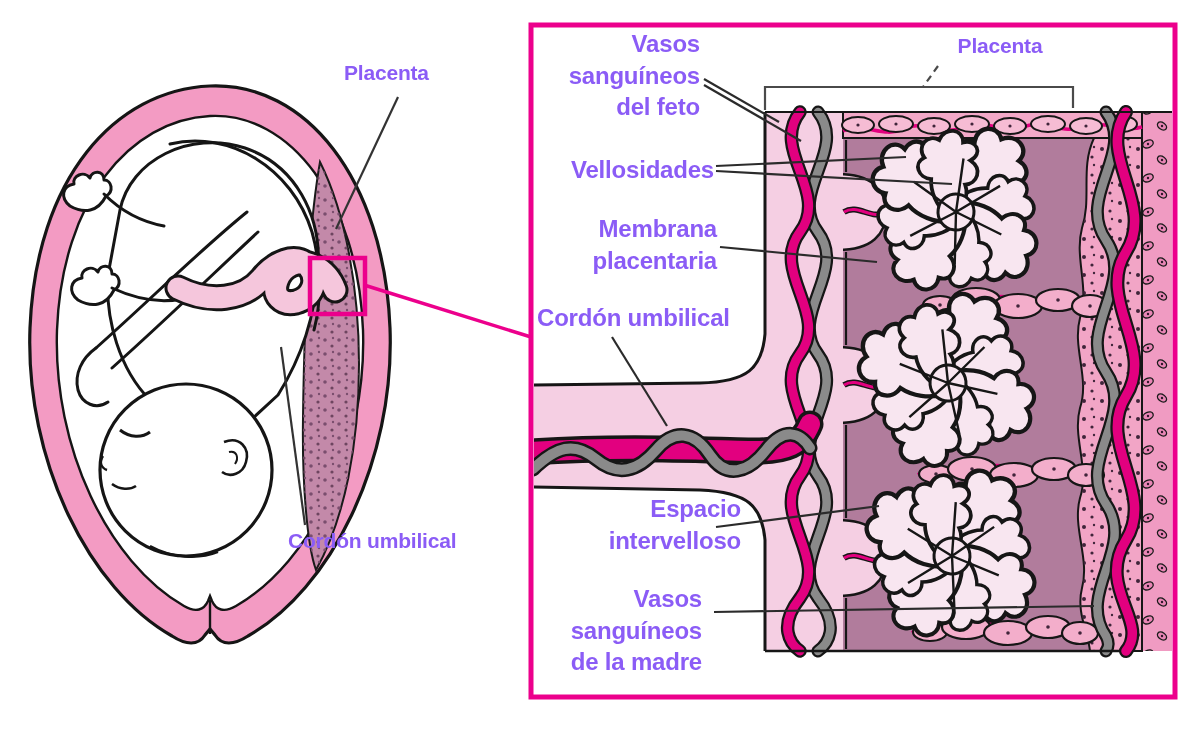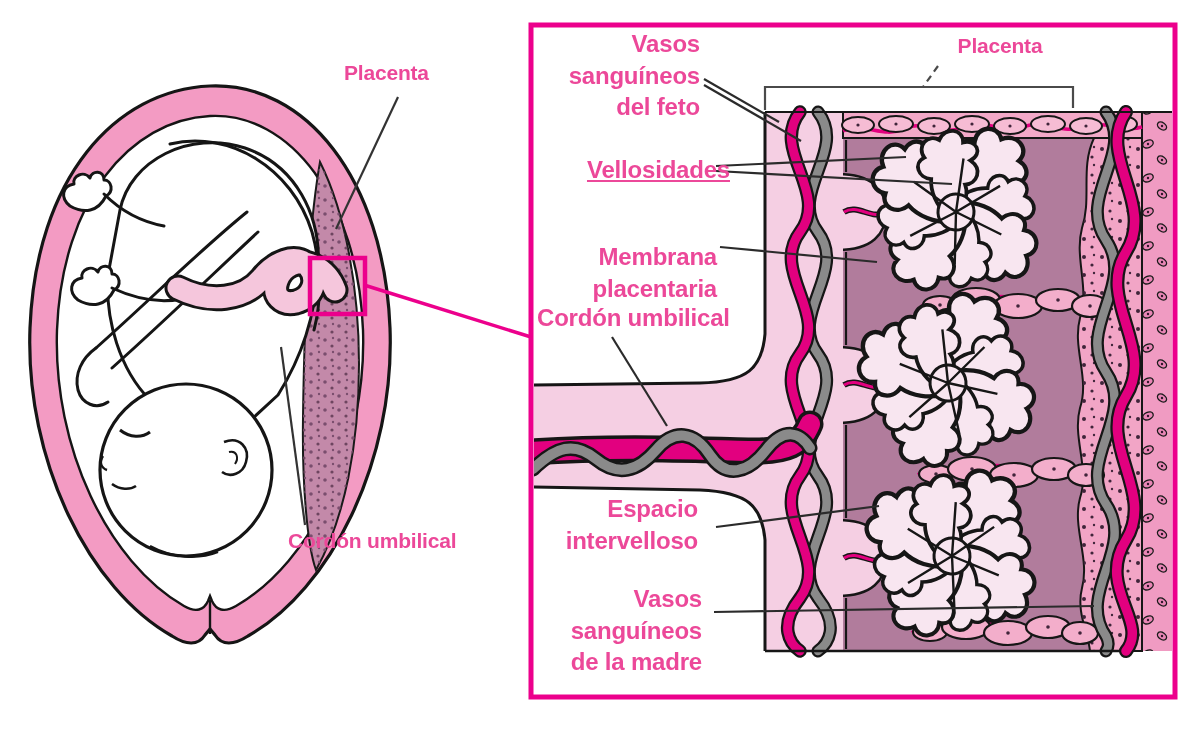--- a/index.html
+++ b/index.html
@@ -3,21 +3,21 @@
 <meta charset="utf-8">
 <style>
   html,body{margin:0;padding:0;}
   body{
     width:1200px;height:730px;position:relative;background:#ffffff;
     font-family:"Liberation Sans","DejaVu Sans",sans-serif;
     overflow:hidden;
   }
   #art{position:absolute;left:0;top:0;}
   .lbl{
-    position:absolute;color:#ec4899;font-weight:600;
+    position:absolute;color:#8b5cf6;font-weight:600;
     white-space:pre-line;line-height:1.32;letter-spacing:-0.2px;
   }
   .sz25{font-size:21px;}
   .sz24{font-size:24px;}
   .ctr{text-align:center;}
   .rgt{text-align:right;}
 </style>
 </head>
 <body>
 
@@ -257,22 +257,22 @@
     </g>
   </g>
 </svg>
 
 <div class="lbl sz25" style="left:344px;top:59px;">Placenta</div>
 <div class="lbl sz25" style="left:288px;top:527px;">Cordón umbilical</div>
 
 <div class="lbl sz24 rgt" style="left:520px;top:28px;width:180px;">Vasos
 sanguíneos
 del feto</div>
-<div class="lbl sz24 rgt" style="left:563px;top:154px;width:167px;text-decoration:underline;">Vellosidades</div>
-<div class="lbl sz24 rgt" style="left:540px;top:213px;width:177px;margin-top:28px;">Membrana
+<div class="lbl sz24 rgt" style="left:547px;top:154px;width:167px;">Vellosidades</div>
+<div class="lbl sz24 rgt" style="left:540px;top:213px;width:177px;">Membrana
 placentaria</div>
 <div class="lbl sz24" style="left:537px;top:302px;">Cordón umbilical</div>
 <div class="lbl sz25 ctr" style="left:920px;top:32px;width:160px;">Placenta</div>
-<div class="lbl sz24 rgt" style="left:520px;top:493px;width:178px;">Espacio
+<div class="lbl sz24 rgt" style="left:563px;top:493px;width:178px;">Espacio
 intervelloso</div>
 <div class="lbl sz24 rgt" style="left:525px;top:583px;width:177px;">Vasos
 sanguíneos
 de la madre</div>
 
 </body></html>

